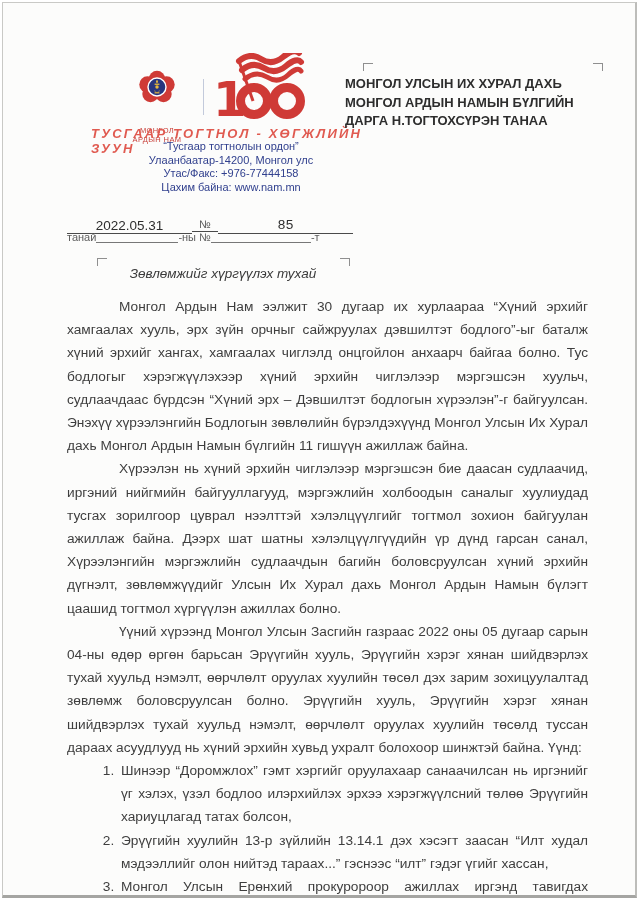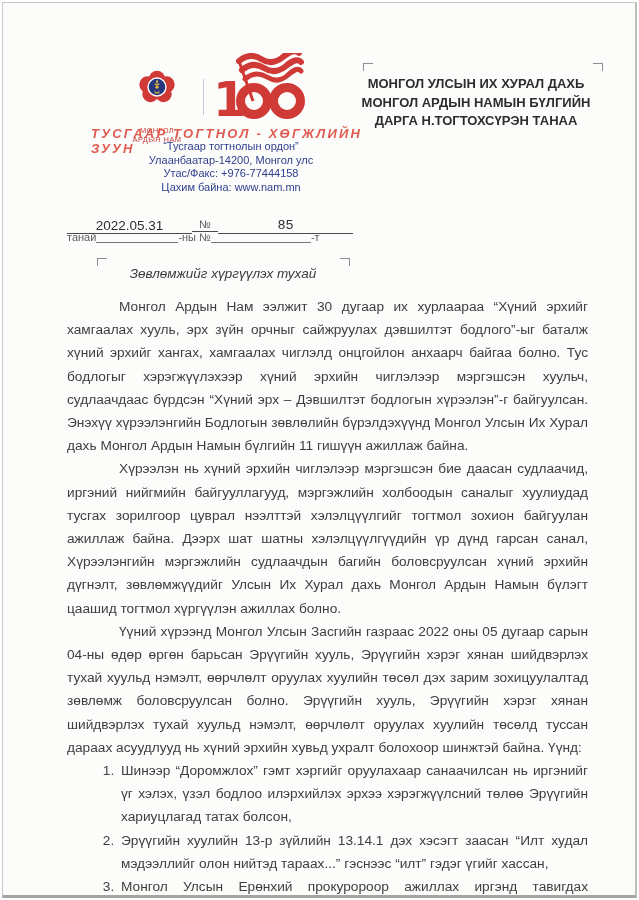--- a/index.html
+++ b/index.html
@@ -30,21 +30,21 @@
   .seg.num{width:135px;font-family:Liberation Mono, monospace;}
   .ref-row{position:absolute;left:64px;top:227px;width:290px;display:flex;align-items:flex-end;
     color:#5d5d5d;font-size:11px;}
   .blank{border-bottom:1px solid #777;height:12px;}
   .b1{width:82px;} .b2{width:100px;}
   
   .crn{position:absolute;width:9px;height:7px;border-top:1.4px solid #8f8f8f;}
   .crn.l{border-left:1.4px solid #8f8f8f;}
   .crn.r{border-right:1.4px solid #8f8f8f;}
   
-  .addressee{position:absolute;left:342px;top:72px;width:262px;text-align:center;
+  .addressee{position:absolute;left:342px;top:72px;width:262px;text-align:left;
     color:#2d2d2d;font-size:13px;font-weight:600;line-height:18.5px;}
   
   .subject{position:absolute;left:98px;top:263px;width:244px;text-align:center;
     font-style:italic;font-size:13.5px;color:#3a3a3a;}
   
   .letter-body{position:absolute;left:64px;top:292px;width:521px;
     color:#3e3e3e;font-size:13.7px;line-height:23.2px;text-align:justify;}
   .letter-body p{margin:0;text-indent:52px;}
   .letter-body ol{margin:0;padding-left:51px;}
   .letter-body li{padding-left:3px;}

